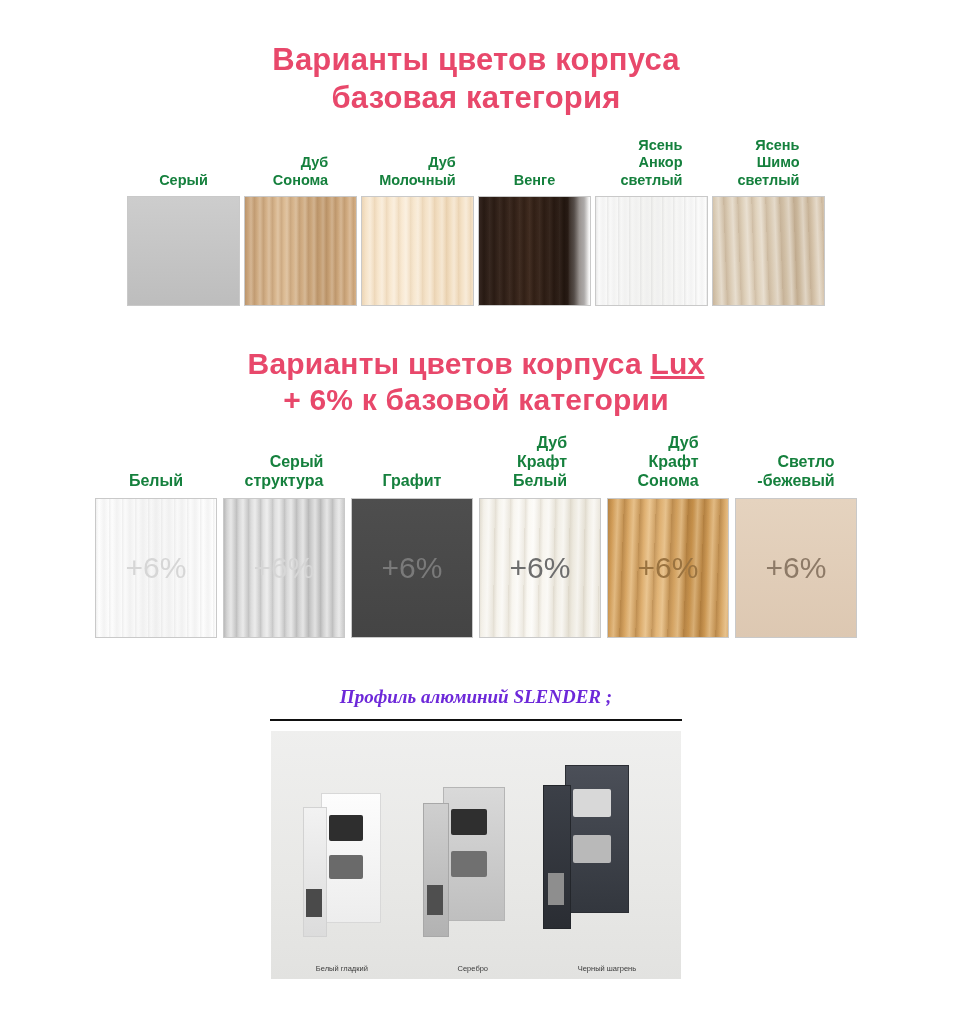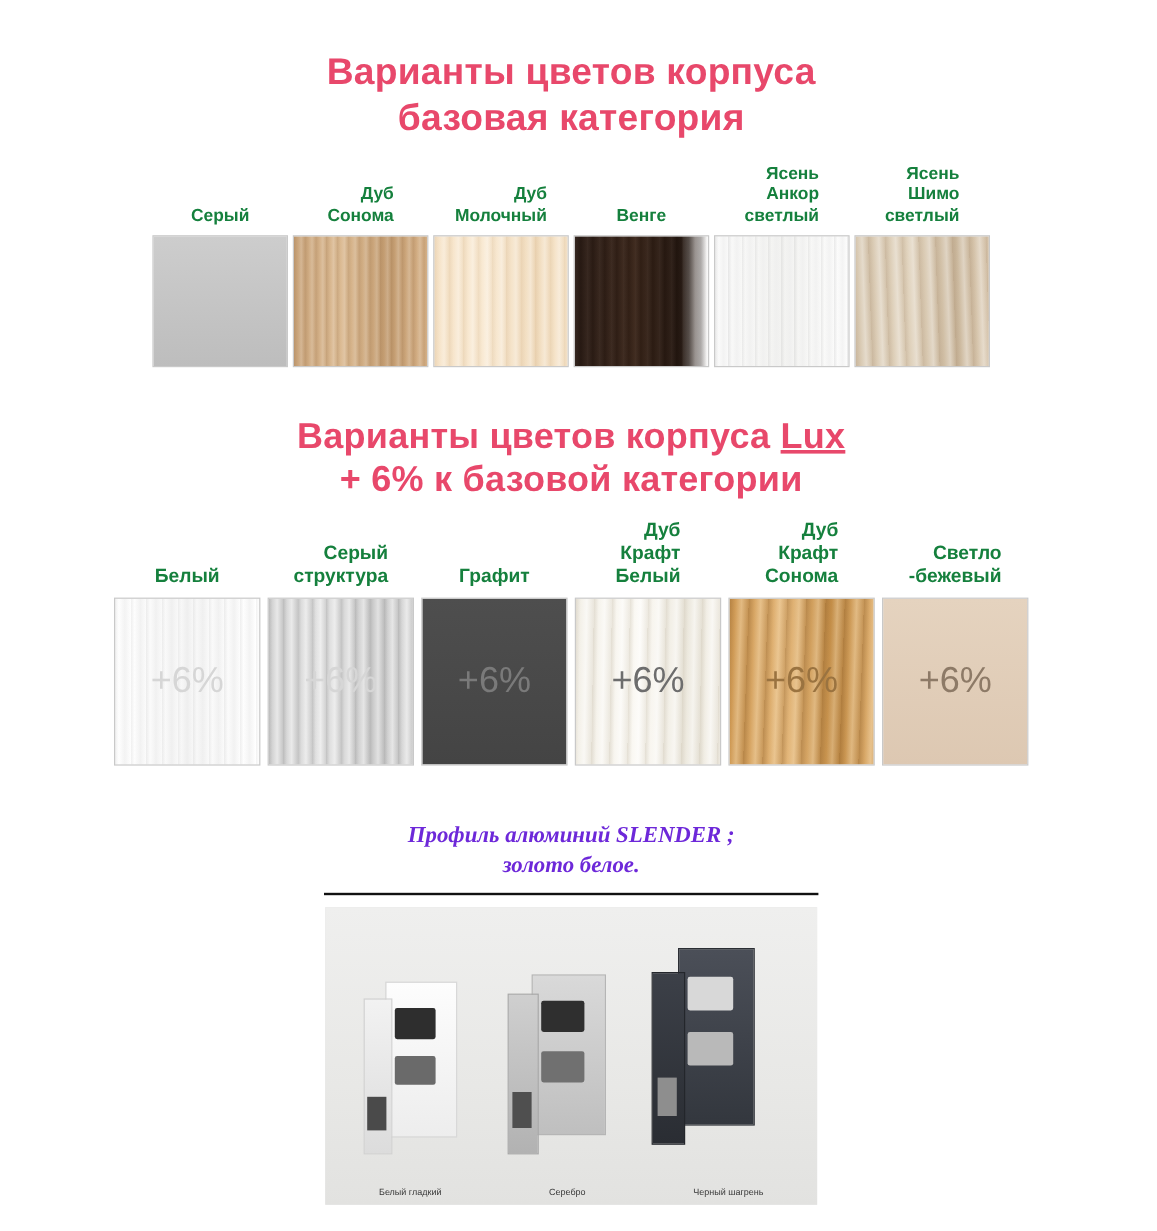--- a/index.html
+++ b/index.html
@@ -325,21 +325,20 @@
       <div class="swatch" style="background:linear-gradient(180deg,#e5d3bf,#ddc8b2);">
         <div class="overlay" style="color:#8d7a67;">+6%</div>
       </div>
     </div>
 
   </div>
 
   <div class="profile-block">
     <div class="profile-caption">
       <div>Профиль алюминий SLENDER ;</div>
-      <div>золото белое.</div>
     </div>
     <div class="divider"></div>
 
     <div class="profile-photo">
 
       <div style="position:absolute;inset:0;background:linear-gradient(180deg,#efefee 0%,#e8e8e6 60%,#e2e2e0 100%);"></div>
 
       <div class="prof" style="left:32px;width:108px;height:150px;">
         <div style="position:absolute;left:18px;top:0;width:58px;height:128px;background:linear-gradient(180deg,#fdfdfd,#ededed);border:1px solid #d8d8d8;"></div>
         <div style="position:absolute;left:0px;top:14px;width:22px;height:128px;background:linear-gradient(180deg,#f2f2f2,#dcdcdc);border:1px solid #d2d2d2;"></div>

